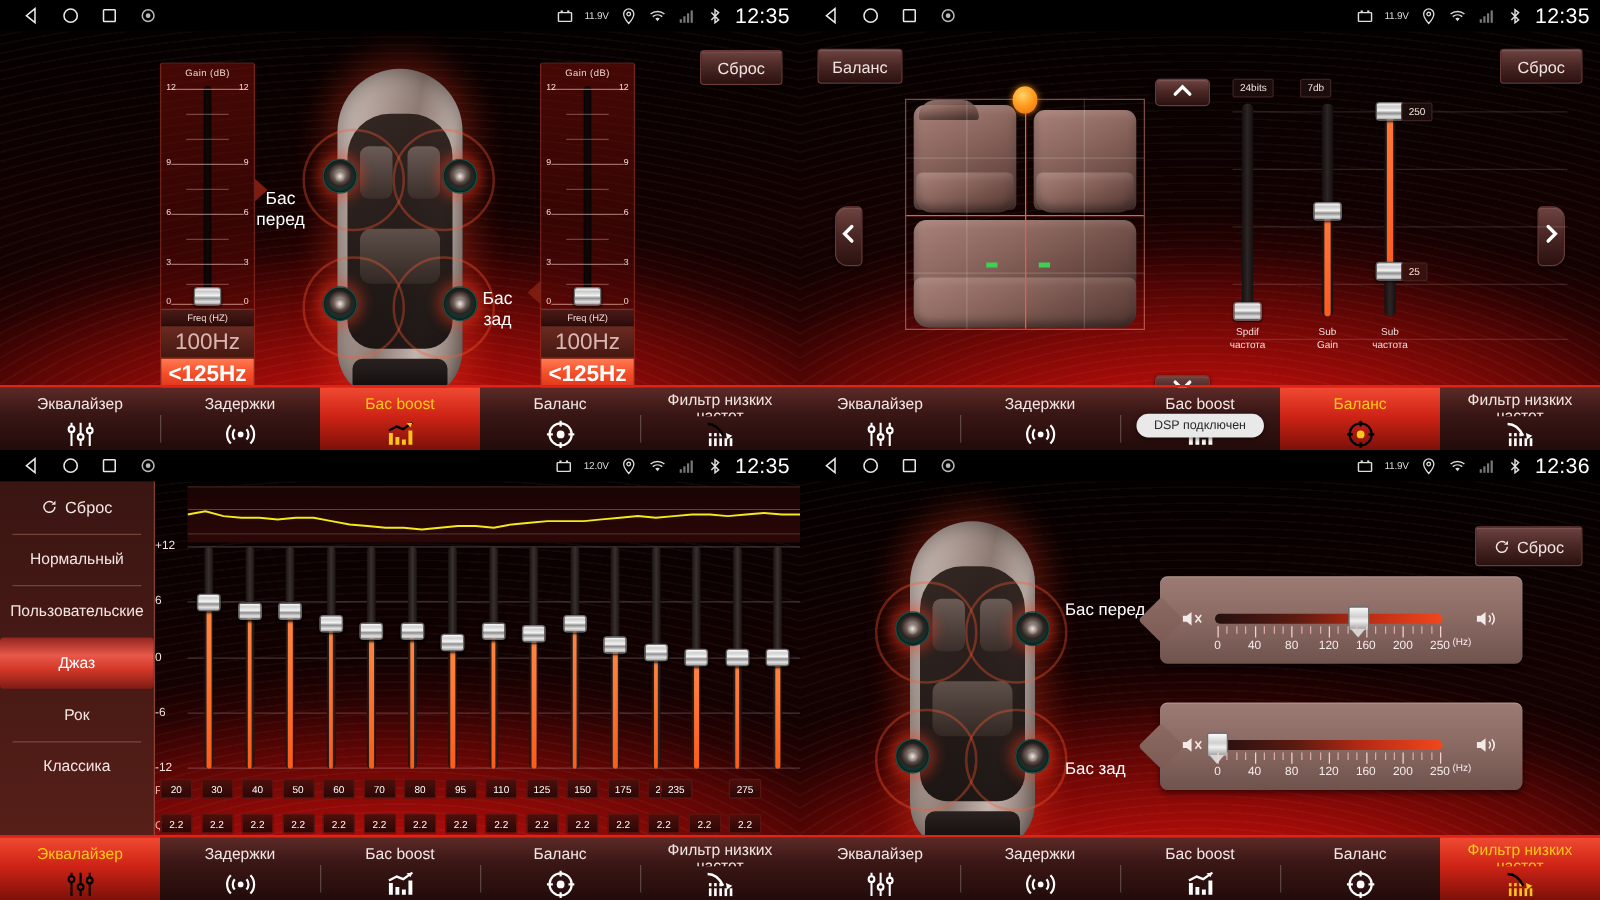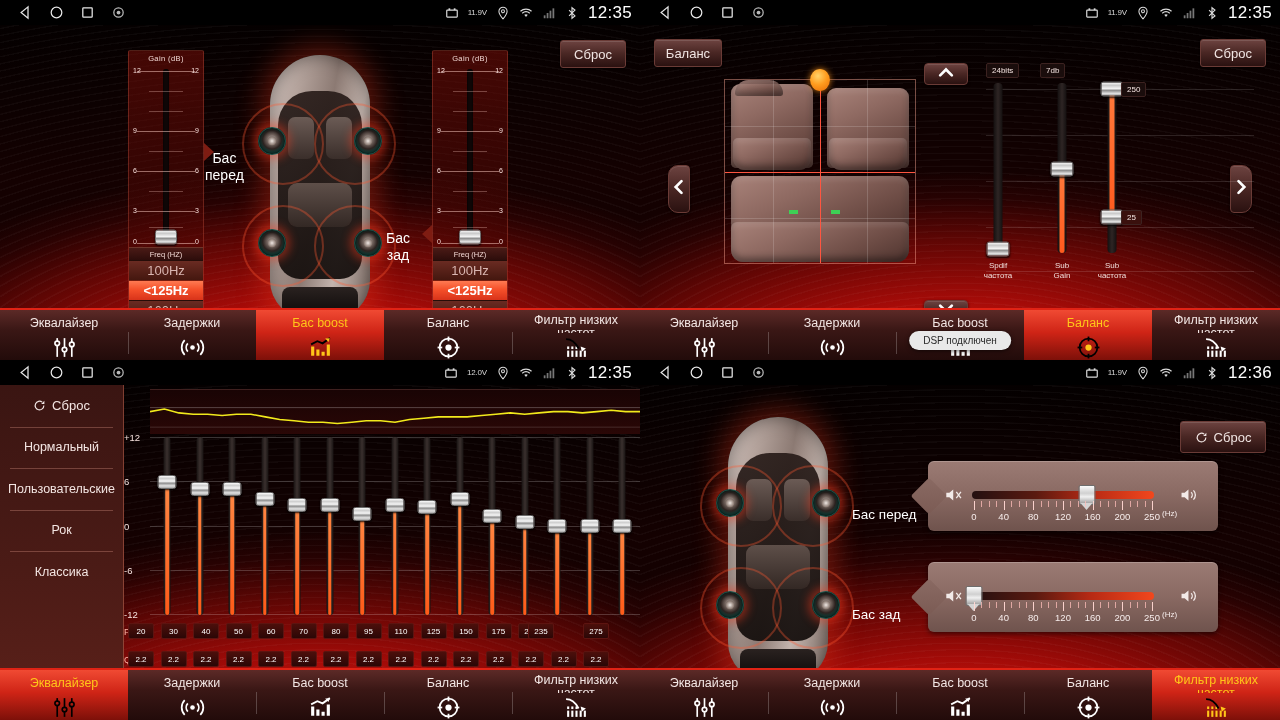--- a/index.html
+++ b/index.html
@@ -147,21 +147,21 @@
     border:1px solid #6f6f6f;
     box-shadow:0 1px 2px rgba(0,0,0,.8);
   }
   .freqhdr {
     font-size:7.5px; color:#f2d8d4; text-align:center;
     background:linear-gradient(180deg,#4a1a16,#2d0d0b);
     border-top:1px solid rgba(255,150,120,.3);
     padding:2px 0 1px;
   }
   .freqitem {
-    font-size:13px; color:#d9b6b1; text-align:center;
+    font-size:18px; color:#d9b6b1; text-align:center;
     padding:2px 0;
     background:linear-gradient(180deg,#6a2b22,#44170f);
     border-top:1px solid rgba(0,0,0,.45);
     cursor:pointer;
   }
   .freqitem.sel {
     color:#fff;
     background:linear-gradient(180deg,#ff7a52 0%,#f5502a 45%,#d8331a 100%);
     font-weight:600;
   }
@@ -835,20 +835,21 @@
     <div class="eq-side">
       <div class="eq-item reset">
         <span class="reset-ic"><svg viewBox="0 0 24 24">
               <path d="M20 12a8 8 0 11-3-6.2" fill="none" stroke="#f0e4e2" stroke-width="2.2"></path>
               <path d="M21 3v6h-6z" fill="#f0e4e2"></path>
             </svg></span>
         <span>Сброс</span>
       </div>
       <div class="eq-item">Нормальный</div>
       <div class="eq-item">Пользовательские</div>
+      <div class="eq-item sel">Джаз</div>
       <div class="eq-item">Рок</div>
       <div class="eq-item">Классика</div>
     </div>
 
     <div class="eq-main">
       <div class="eq-curvebox">
         <svg id="eq-curve-svg" viewBox="0 0 490 45" preserveAspectRatio="none" style="width:100%;height:100%;display:block;">
           <line x1="0" y1="18" x2="490" y2="18" stroke="rgba(255,255,255,.25)" stroke-width="1"></line>
           <line x1="0" y1="38" x2="490" y2="38" stroke="rgba(255,255,255,.15)" stroke-width="1"></line>
           <polyline id="eq-curve-path" points="0.0,22.1 14.4,19.4 28.8,23.4 43.2,24.8 57.6,24.8 72.1,26.1 86.5,24.8 100.9,24.8 115.3,27.5 129.7,30.2 144.1,31.5 158.5,32.9 172.9,32.9 187.4,34.3 201.8,32.9 216.2,31.5 230.6,31.5 245.0,32.9 259.4,30.2 273.8,28.9 288.2,27.5 302.6,27.5 317.1,27.5 331.5,26.1 345.9,24.8 360.3,23.4 374.7,24.8 389.1,23.4 403.5,22.1 417.9,22.1 432.4,23.4 446.8,22.1 461.2,20.8 475.6,22.1 490.0,22.1" fill="none" stroke="#f2ea1c" stroke-width="1.6"></polyline>
@@ -1152,21 +1153,21 @@
         <div class="wave" style="left:-6px;top:48px;width:82px;height:82px;"></div>
         <div class="wave" style="left:66px;top:48px;width:82px;height:82px;"></div>
         <div class="wave" style="left:-6px;top:150px;width:82px;height:82px;"></div>
         <div class="wave" style="left:66px;top:150px;width:82px;height:82px;"></div>
         <div class="spk" style="left:10px;top:72px;"></div>
         <div class="spk" style="left:106px;top:72px;"></div>
         <div class="spk" style="left:10px;top:174px;"></div>
         <div class="spk" style="left:106px;top:174px;"></div>
       </div>
 
-      <div class="lpf-lab" style="left:212px; top:95px;margin-top:27px;">Бас перед</div>
+      <div class="lpf-lab" style="left:212px; top:95px;">Бас перед</div>
       <div class="lpf-card" style="left:288px; top:76px;">
         <span class="spk-ic" style="left:16px; top:26px;">
           <svg viewBox="0 0 26 20">
               <path d="M3 7h4l5-4v14l-5-4H3z"></path>
               <path d="M16 6l6 8M22 6l-6 8" stroke="#f2eae8" stroke-width="1.7" fill="none"></path>
             </svg>
         </span>
         <div class="lpf-rail" style="left:44px; top:30px; width:182px;"></div>
         <div class="lpf-knob" id="lpf-knob-front" style="left: 158.66px; top: 34px;"></div>
         <div id="lpf-ticks-front">

